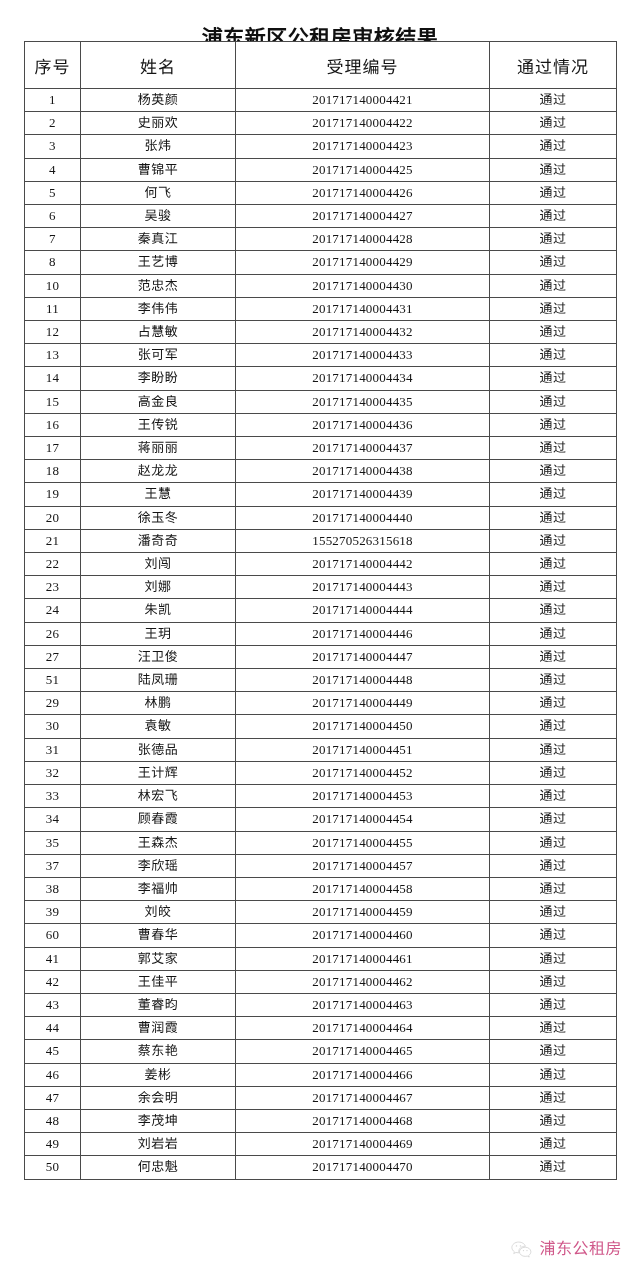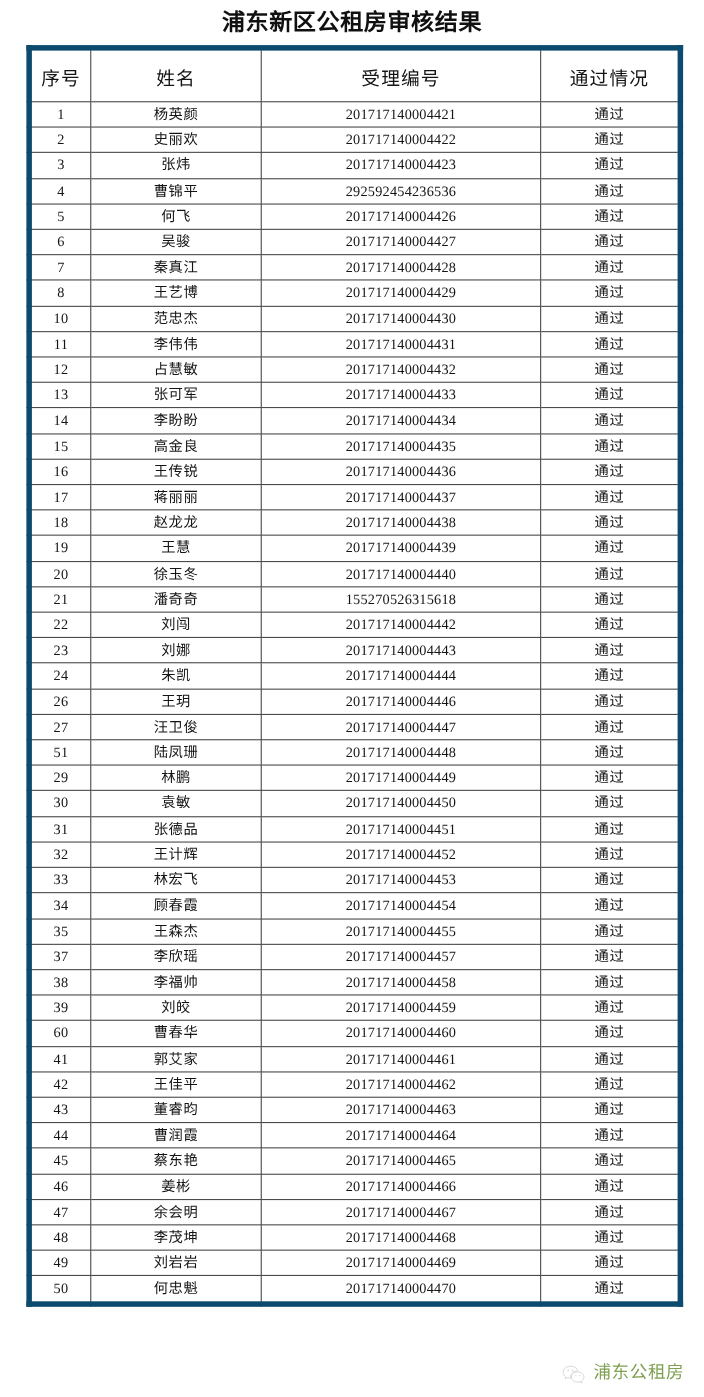--- a/index.html
+++ b/index.html
@@ -26,40 +26,40 @@
 
   
   .doc-title {
     width: 100%;
     text-align: center;
     font-family: "Liberation Serif", "DejaVu Serif", serif;
     font-weight: bold;
     font-size: 21px;
     line-height: 36px;
     letter-spacing: 0.5px;
-    padding-top: 2px;
+    padding-top: 20px;
     height: 40px;
     box-sizing: border-box;
     color: #101010;
     -webkit-font-smoothing: none;
   }
 
   
   .table-wrap {
     position: absolute;
     left: 24px;
     top: 41px;
     width: 592px;
   }
 
   table.result-table {
     border-collapse: collapse;
     table-layout: fixed;
     width: 592px;
-    border: 5px solid #0c4a6e;
+    border: 1px solid #0c4a6e;
   }
 
   table.result-table col.c-idx   { width: 56px; }
   table.result-table col.c-name  { width: 155px; }
   table.result-table col.c-code  { width: 254px; }
   table.result-table col.c-stat  { width: 127px; }
 
   table.result-table th,
   table.result-table td {
     border: 1px solid #4a4a4a;
@@ -111,21 +111,21 @@
     opacity: 0.72;
   }
   .wechat-icon {
     width: 21px;
     height: 17px;
     display: block;
   }
   .footer-text {
     font-family: "Liberation Serif", "DejaVu Serif", serif;
     font-size: 16px;
-    color: #4d7c0f;
+    color: #be185d;
     letter-spacing: 0.5px;
     line-height: 18px;
     white-space: nowrap;
   }
 </style>
 </head>
 <body>
 
 <div id="page">
 
@@ -162,21 +162,21 @@
           </tr>
           <tr>
             <td class="cell-idx">3</td>
             <td class="cell-name">张炜</td>
             <td class="cell-code">201717140004423</td>
             <td class="cell-status">通过</td>
           </tr>
           <tr>
             <td class="cell-idx">4</td>
             <td class="cell-name">曹锦平</td>
-            <td class="cell-code">292592454236536</td>
+            <td class="cell-code">201717140004425</td>
             <td class="cell-status">通过</td>
           </tr>
           <tr>
             <td class="cell-idx">5</td>
             <td class="cell-name">何飞</td>
             <td class="cell-code">201717140004426</td>
             <td class="cell-status">通过</td>
           </tr>
           <tr>
             <td class="cell-idx">6</td>

